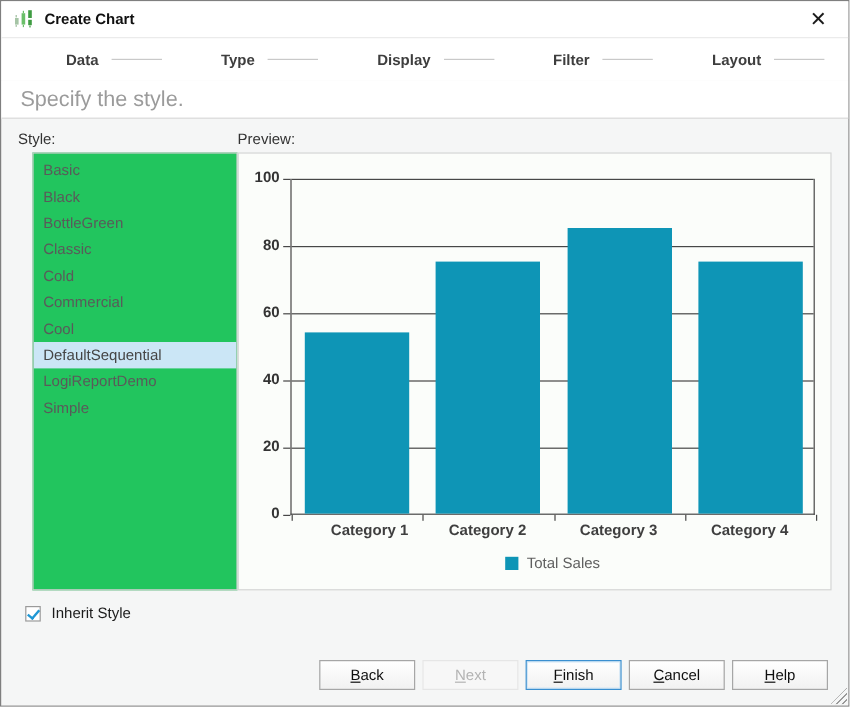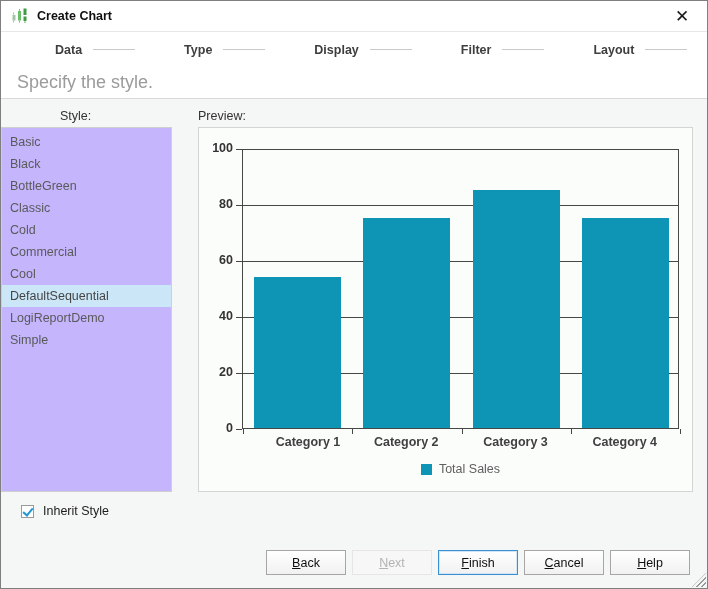--- a/index.html
+++ b/index.html
@@ -18,24 +18,24 @@
   
   .steps{height:35px;display:flex;align-items:center;padding:0 16px;background:#fff;}
   .step{font-weight:bold;color:#3e3e3e;font-size:12.5px;cursor:pointer;padding-left:38px;}
   .step.active{color:#1f97d4;}
   .connector{width:42px;height:1px;background:#c9c9c9;margin:0 11px;flex:0 0 auto;}
   
   .subtitle-row{height:32px;background:#fff;border-bottom:1px solid #d8d8d8;
     display:flex;align-items:center;padding:0 16px;color:#9b9b9b;font-size:18px;}
   
   .panel-label{position:absolute;color:#333;font-size:12.5px;}
-  .style-label{left:14px;top:108px;margin-left:45px;}
+  .style-label{left:14px;top:108px;}
   .preview-label{left:197px;top:108px;}
-  .style-list{position:absolute;left:0;top:126px;width:171px;height:365px;
-    background:#c4b5fd;border:1px solid #cfcfcf;padding-top:3px;overflow:hidden;}
+  .style-list{position:absolute;left:26px;top:126px;width:171px;height:365px;
+    background:#22c55e;border:1px solid #cfcfcf;padding-top:3px;overflow:hidden;}
   .style-item{height:22px;line-height:22px;padding-left:8px;color:#5a5a5a;cursor:pointer;}
   .style-item.selected{background:#cbe6f6;color:#454545;}
   .preview-box{position:absolute;left:197px;top:126px;width:495px;height:365px;
     background:#fbfdfa;border:1px solid #d4d4d4;}
   
   .plot{position:absolute;left:43px;top:21px;width:437px;height:280px;
     border-left:1px solid #474747;border-right:1px solid #474747;border-bottom:1px solid #474747;}
   .gridline{position:absolute;left:0;right:0;height:1px;background:#474747;}
   .ytick{position:absolute;width:6px;height:1px;background:#474747;left:-7px;}
   .xtick{position:absolute;width:1px;height:5px;background:#474747;bottom:-6px;}

